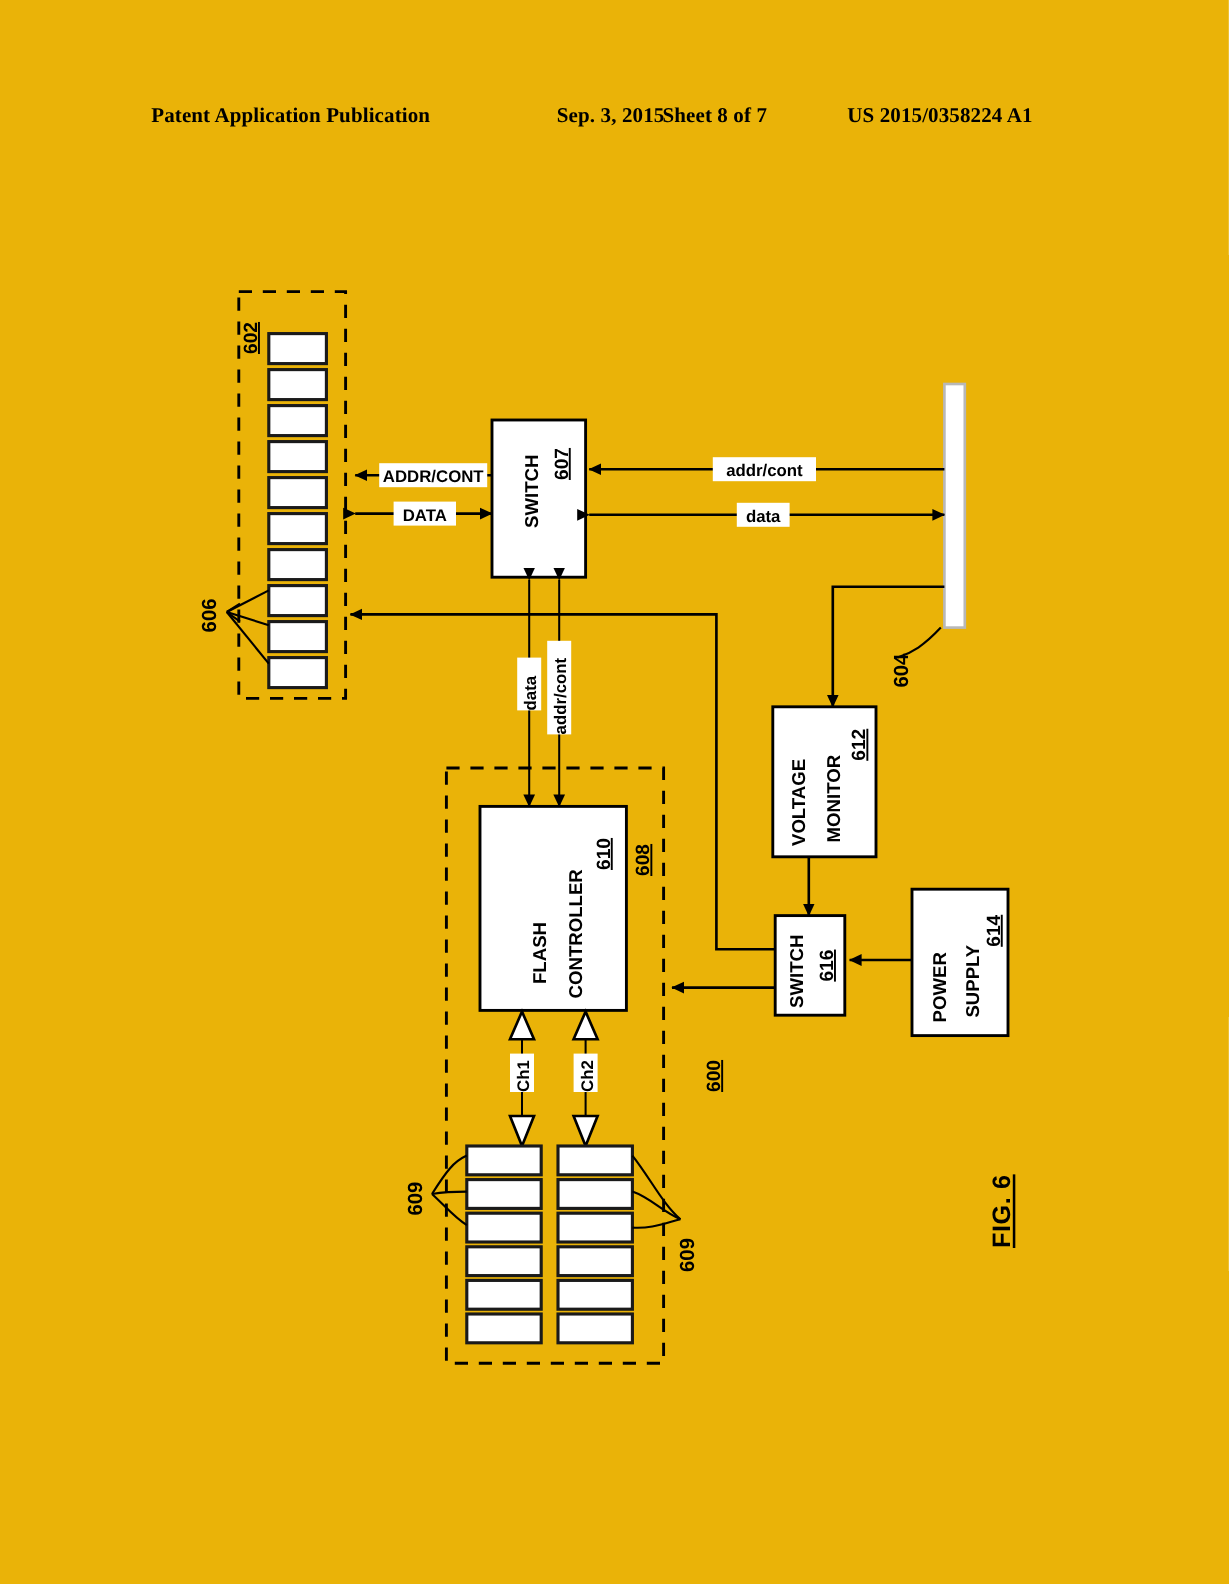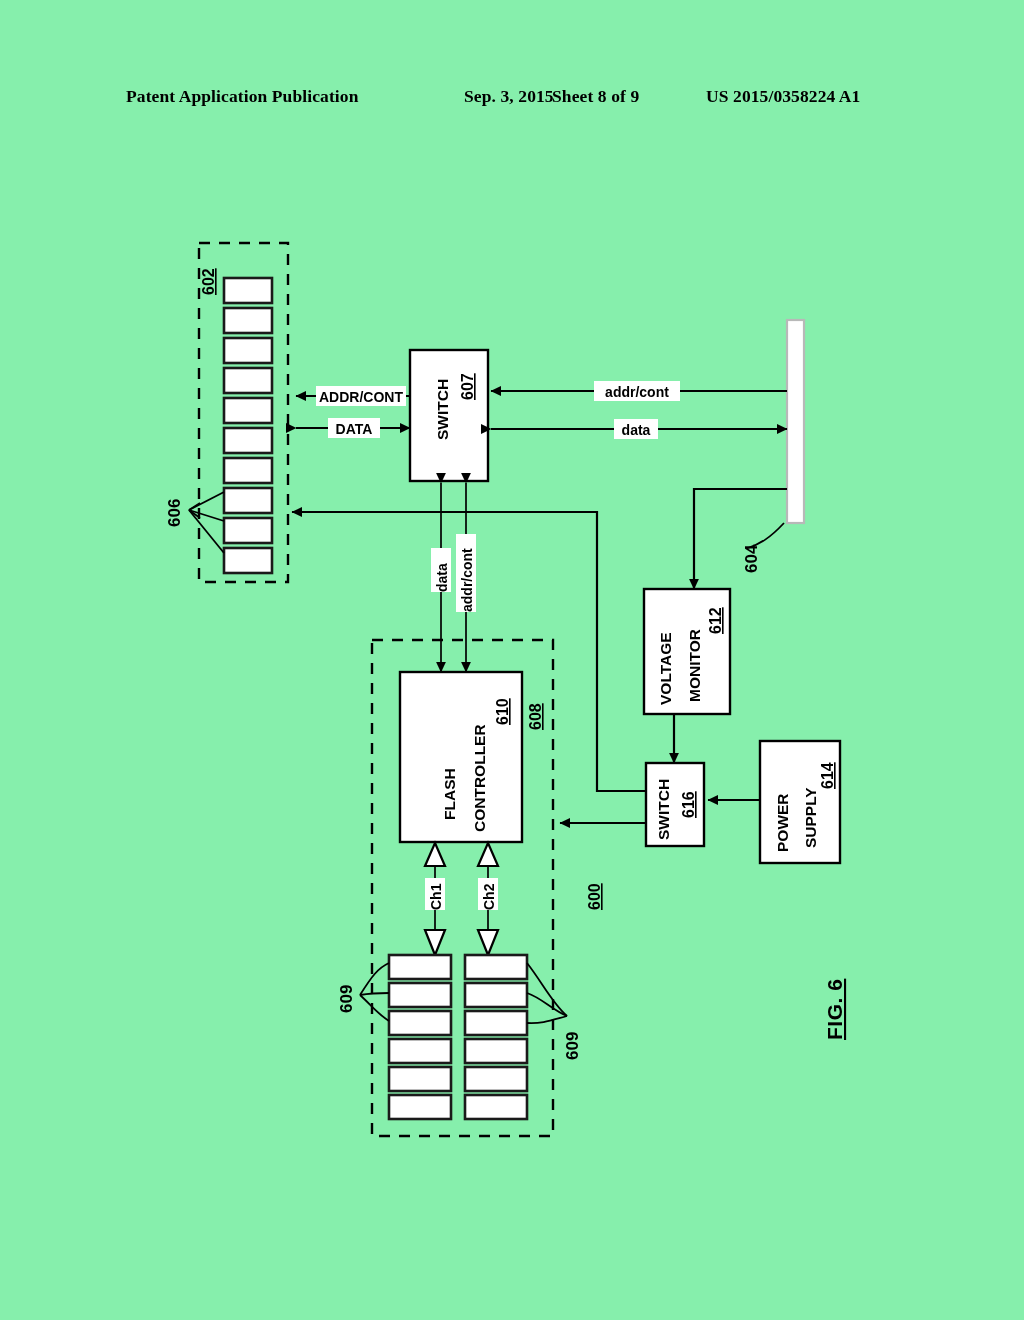--- a/index.html
+++ b/index.html
@@ -13,21 +13,21 @@
     position: relative;
     font-family: "Liberation Sans", sans-serif;
     color: #000000;
     overflow: hidden;
   }
   #page {
     position: absolute;
     left: 0; top: 0;
     width: 1024px;
     height: 1320px;
-    background: #86efac;
+    background: #eab308;
   }
   
   .pub-header {
     position: absolute;
     left: 0;
     top: 86px;
     width: 1024px;
     height: 30px;
     display: flex;
     align-items: baseline;
@@ -108,21 +108,21 @@
   }
 </style>
 </head>
 <body>
 
 <div id="page">
 
   <div class="pub-header">
     <span class="hdr-title">Patent Application Publication</span>
     <span class="hdr-date">Sep. 3, 2015</span>
-    <span class="hdr-sheet">Sheet 8 of 9</span>
+    <span class="hdr-sheet">Sheet 8 of 7</span>
     <span class="hdr-pub">US 2015/0358224 A1</span>
   </div>
 
   <div id="figure">
   <svg width="1024" height="1320" viewBox="0 0 1024 1320" xmlns="http://www.w3.org/2000/svg">
     <defs>
       <marker id="ah" markerWidth="11" markerHeight="11" refX="10" refY="5.5" orient="auto" markerUnits="userSpaceOnUse">
         <path d="M0,0.6 L10.5,5.5 L0,10.4 Z" fill="#000000"></path>
       </marker>
       <marker id="ahs" markerWidth="10" markerHeight="10" refX="9" refY="5" orient="auto" markerUnits="userSpaceOnUse">

